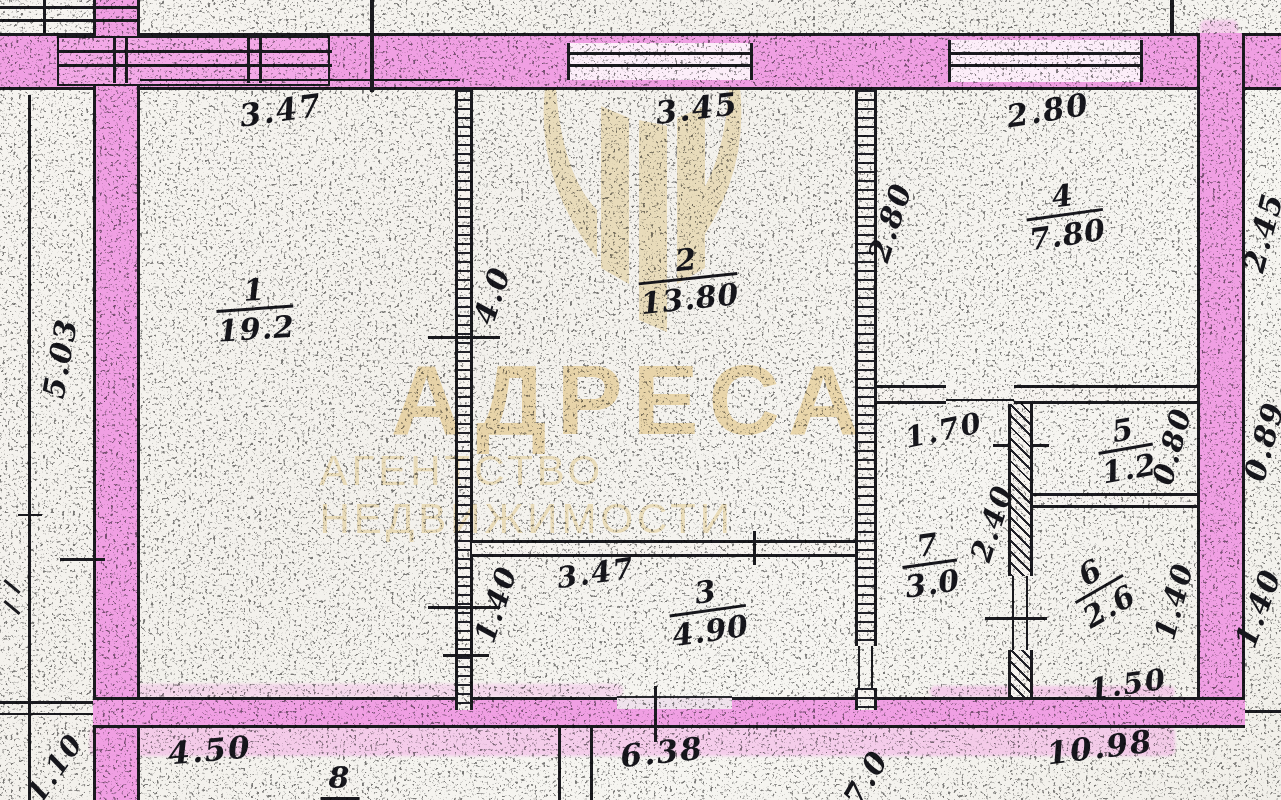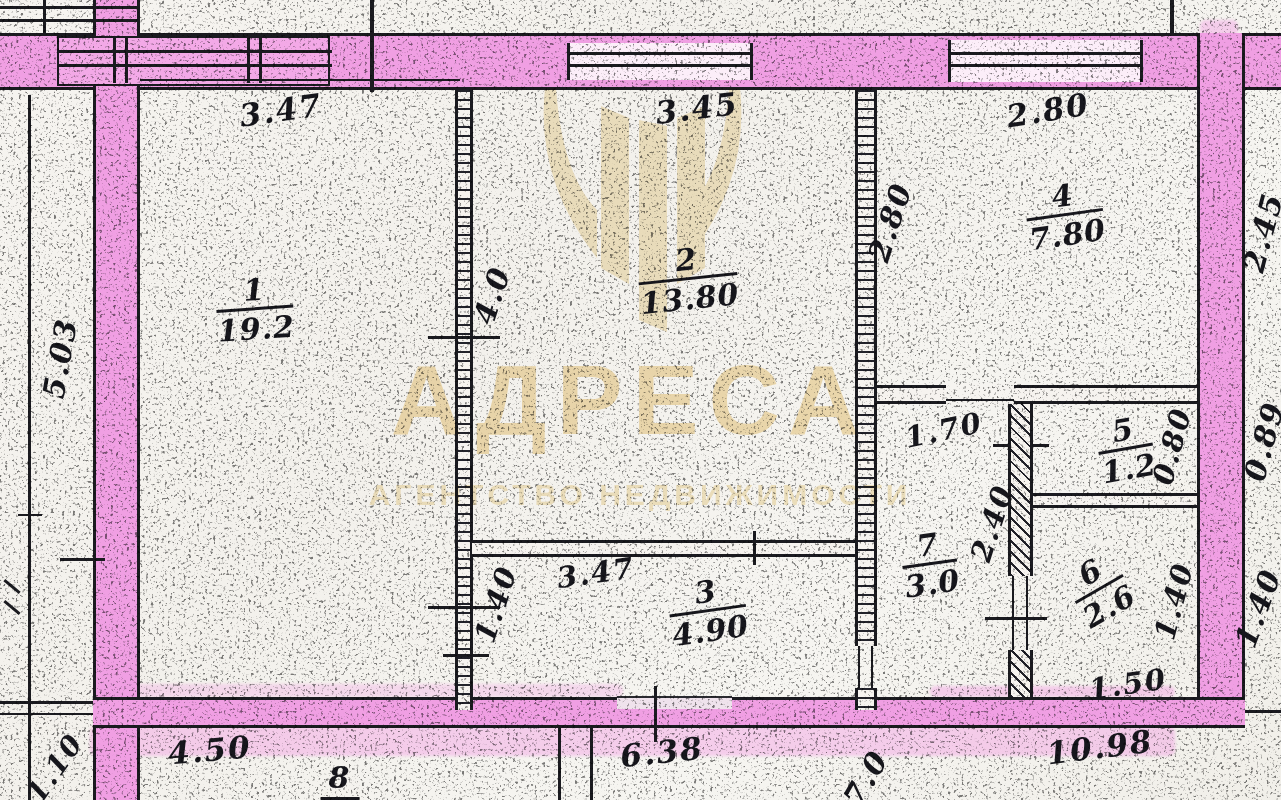--- a/index.html
+++ b/index.html
@@ -24,21 +24,21 @@
   .hand.u{border-bottom:3px solid #17171d;padding:0 8px 2px;}
   .frac{position:absolute;transform:translate(-50%,-50%) rotate(var(--r,0deg));text-align:center;
         font-family:"DejaVu Serif",serif;font-style:italic;font-weight:700;color:#17171d;}
   .frac .num{display:block;padding:0 16px 1px;border-bottom:3px solid #17171d;font-size:30px;line-height:1.02;}
   .frac .den{display:block;font-size:30px;line-height:1.1;padding-top:2px;letter-spacing:1px;}
   #watermark{position:absolute;inset:0;mix-blend-mode:multiply;pointer-events:none;}
   .wm-title{position:absolute;left:630px;top:400px;transform:translate(-50%,-50%);
         font-family:Liberation Sans, sans-serif;font-weight:800;font-size:99px;letter-spacing:10px;
         color:#f2ddae;opacity:.9;}
   .wm-sub{position:absolute;left:640px;top:495px;transform:translate(-50%,-50%);
-        font-family:"Liberation Sans",sans-serif;font-weight:700;font-size:30px;letter-spacing:4px;
+        font-family:"Liberation Sans",sans-serif;font-weight:400;font-size:42px;letter-spacing:4px;
         color:#f3e3bc;opacity:.85;}
   #noise{position:absolute;inset:0;pointer-events:none;opacity:.5;}
   .tick{position:absolute;background:#1b1b20;}
 </style>
 </head>
 <body>
 
 <div id="plan">
 
   <div class="halo" style="left:90px;top:726px;width:1085px;height:30px;"></div>

